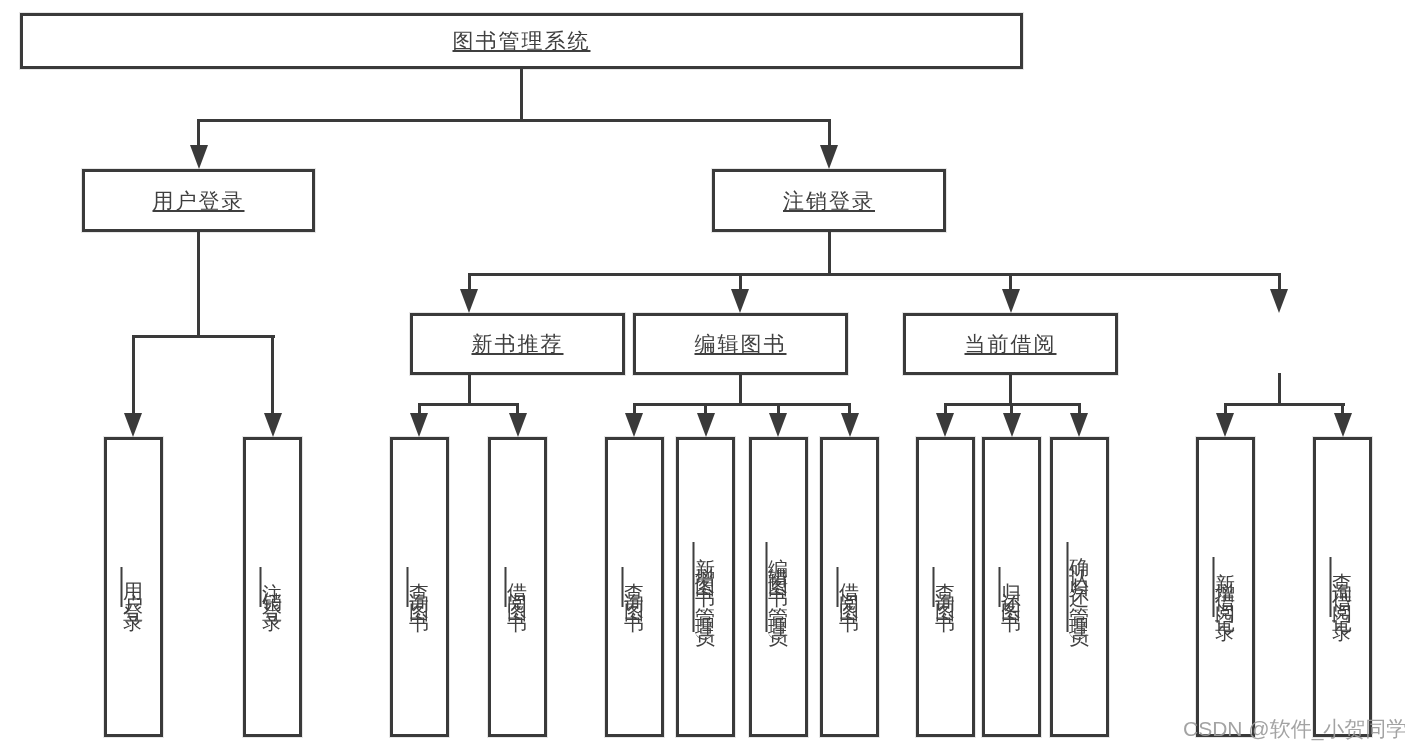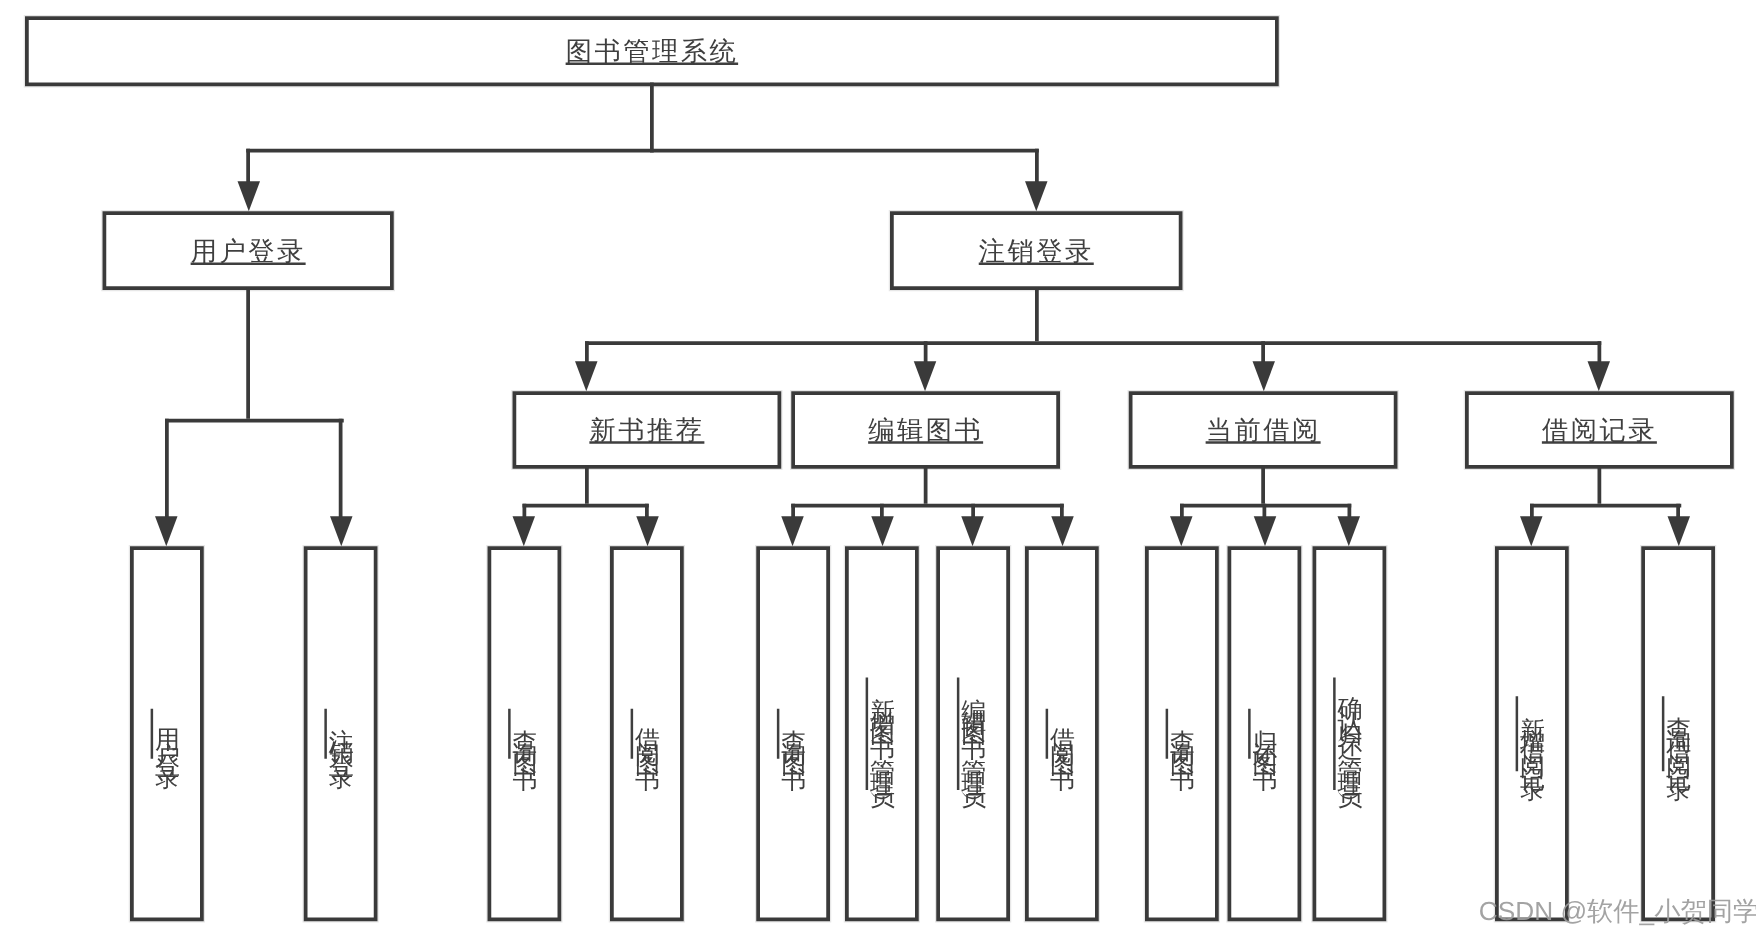--- a/index.html
+++ b/index.html
@@ -80,23 +80,20 @@
 
   <div class="box hbox" style="left:362px;top:313px;width:215px;height:62px;margin-left:48px;">
     <span>新书推荐</span>
   </div>
   <div class="box hbox" style="left:633px;top:313px;width:215px;height:62px;">
     <span>编辑图书</span>
   </div>
   <div class="box hbox" style="left:903px;top:313px;width:215px;height:62px;">
     <span>当前借阅</span>
   </div>
-  <div class="box hbox" style="left:1172px;top:313px;width:215px;height:62px;">
-    <span>借阅记录</span>
-  </div>
 
   <div class="vl" style="left:468px;top:373px;height:30px;"></div>
   <div class="hl" style="left:418px;top:403px;width:101px;"></div>
   <div class="vl" style="left:418px;top:403px;height:13px;"></div>
   <div class="arrow" style="left:410px;top:413px;"></div>
   <div class="vl" style="left:516px;top:403px;height:13px;"></div>
   <div class="arrow" style="left:509px;top:413px;"></div>
 
   <div class="vl" style="left:739px;top:373px;height:30px;"></div>
   <div class="hl" style="left:633px;top:403px;width:218px;"></div>

